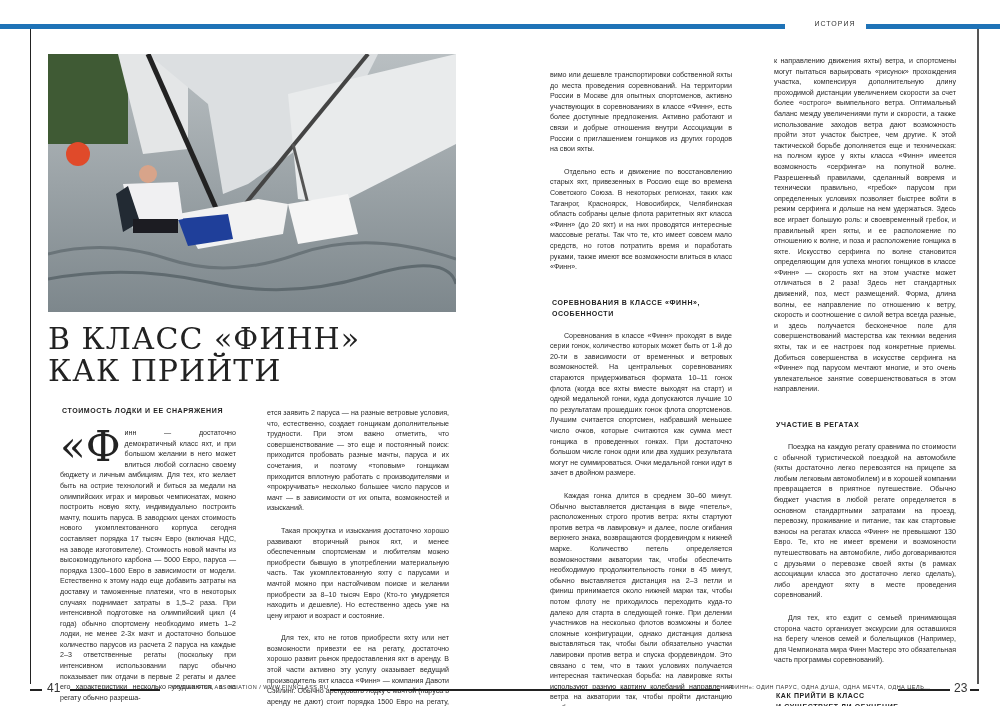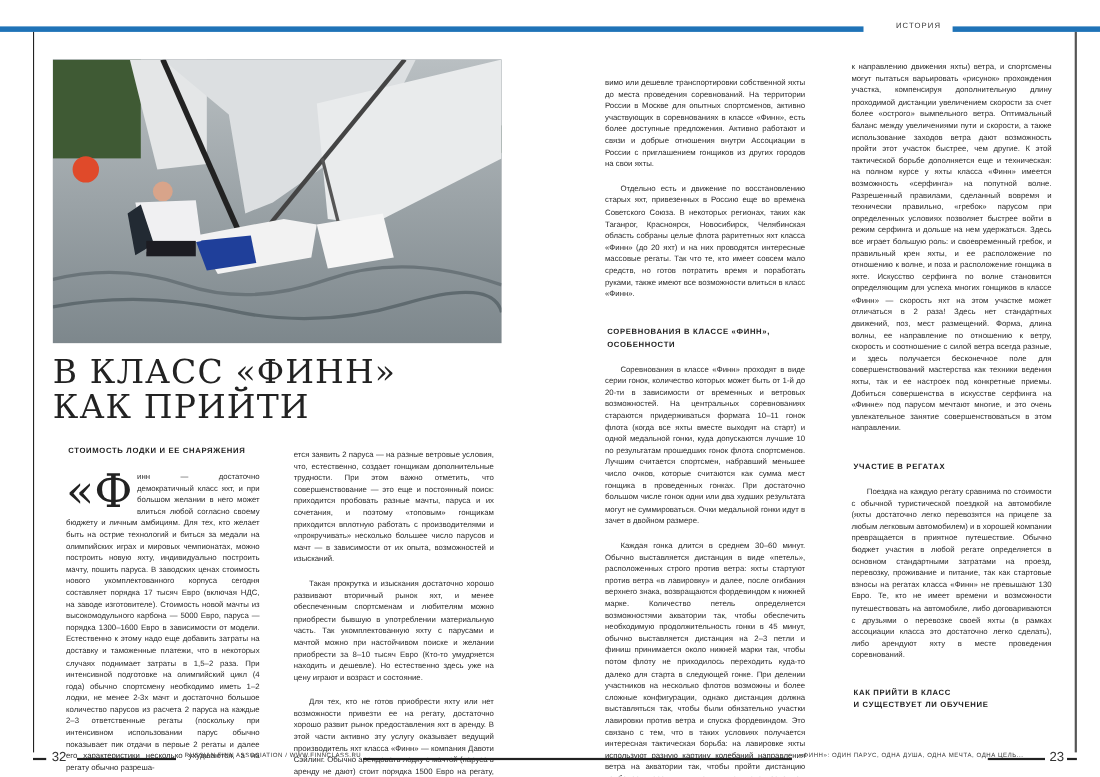--- a/index.html
+++ b/index.html
@@ -92,27 +92,28 @@
   <h3><span>СОРЕВНОВАНИЯ В КЛАССЕ «ФИНН»,</span><br><span>ОСОБЕННОСТИ</span></h3>
   <p>Соревнования в классе «Финн» проходят в виде серии гонок, количество которых может быть от 1-й до 20-ти в зависимости от временных и ветровых возможностей. На центральных соревнованиях стараются придерживаться формата 10–11 гонок флота (когда все яхты вместе выходят на старт) и одной медальной гонки, куда допускаются лучшие 10 по результатам прошедших гонок флота спортсменов. Лучшим считается спортсмен, набравший меньшее число очков, которые считаются как сумма мест гонщика в проведенных гонках. При достаточно большом числе гонок одни или два худших результата могут не суммироваться. Очки медальной гонки идут в зачет в двойном размере.</p>
   <p>Каждая гонка длится в среднем 30–60 минут. Обычно выставляется дистанция в виде «петель», расположенных строго против ветра: яхты стартуют против ветра «в лавировку» и далее, после огибания верхнего знака, возвращаются фордевиндом к нижней марке. Количество петель определяется возможностями акватории так, чтобы обеспечить необходимую продолжительность гонки в 45 минут, обычно выставляется дистанция на 2–3 петли и финиш принимается около нижней марки так, чтобы потом флоту не приходилось переходить куда-то далеко для старта в следующей гонке. При делении участников на несколько флотов возможны и более сложные конфигурации, однако дистанция должна выставляться так, чтобы были обязательно участки лавировки против ветра и спуска фордевиндом. Это связано с тем, что в таких условиях получается интересная тактическая борьба: на лавировке яхты используют разную картину колебаний направления ветра на акватории так, чтобы пройти дистанцию наиболее коротким путем и с использованием усилений ветра. На полном же курсе — на фордевинде, порою получается еще более захватывающая тактическая и техническая борьба: скорость яхты намного сильнее меняется в зависимости от направления вымпельного (по отношению</p>
 </div>
 
 <div class="col c4">
   <p class="noindent">к направлению движения яхты) ветра, и спортсмены могут пытаться варьировать «рисунок» прохождения участка, компенсируя дополнительную длину проходимой дистанции увеличением скорости за счет более «острого» вымпельного ветра. Оптимальный баланс между увеличениями пути и скорости, а также использование заходов ветра дают возможность пройти этот участок быстрее, чем другие. К этой тактической борьбе дополняется еще и техническая: на полном курсе у яхты класса «Финн» имеется возможность «серфинга» на попутной волне. Разрешенный правилами, сделанный вовремя и технически правильно, «гребок» парусом при определенных условиях позволяет быстрее войти в режим серфинга и дольше на нем удержаться. Здесь все играет большую роль: и своевременный гребок, и правильный крен яхты, и ее расположение по отношению к волне, и поза и расположение гонщика в яхте. Искусство серфинга по волне становится определяющим для успеха многих гонщиков в классе «Финн» — скорость яхт на этом участке может отличаться в 2 раза! Здесь нет стандартных движений, поз, мест размещений. Форма, длина волны, ее направление по отношению к ветру, скорость и соотношение с силой ветра всегда разные, и здесь получается бесконечное поле для совершенствований мастерства как техники ведения яхты, так и ее настроек под конкретные приемы. Добиться совершенства в искусстве серфинга на «Финне» под парусом мечтают многие, и это очень увлекательное занятие совершенствоваться в этом направлении.</p>
   <div class="spacer"></div>
   <h3>УЧАСТИЕ В РЕГАТАХ</h3>
   <p>Поездка на каждую регату сравнима по стоимости с обычной туристической поездкой на автомобиле (яхты достаточно легко перевозятся на прицепе за любым легковым автомобилем) и в хорошей компании превращается в приятное путешествие. Обычно бюджет участия в любой регате определяется в основном стандартными затратами на проезд, перевозку, проживание и питание, так как стартовые взносы на регатах класса «Финн» не превышают 130 Евро. Те, кто не имеет времени и возможности путешествовать на автомобиле, либо договариваются с друзьями о перевозке своей яхты (в рамках ассоциации класса это достаточно легко сделать), либо арендуют яхту в месте проведения соревнований.</p>
+  <p>Для тех, кто ездит с семьей принимающая сторона часто организует экскурсии для оставшихся на берегу членов семей и болельщиков (Например, для Чемпионата мира Финн Мастерс это обязательная часть программы соревнований).</p>
   <div class="spacer"></div>
   <h3><span>КАК ПРИЙТИ В КЛАСС</span><br><span>И СУЩЕСТВУЕТ ЛИ ОБУЧЕНИЕ</span></h3>
 </div>
 
 <div class="footer">
   <div class="ln" style="left:0;width:12px;"></div>
-  <div class="num" style="left:17px;">32</div>
+  <div class="num" style="left:17px;">41</div>
   <div class="ln" style="left:40px;width:90px;"></div>
   <div class="ftxt" style="left:138px;">RUSSIAN FINN ASSOCIATION / WWW.FINNCLASS.RU</div>
   <div class="ln" style="left:300px;width:390px;"></div>
   <div class="ftxt" style="left:697px;">«ФИНН»: ОДИН ПАРУС, ОДНА ДУША, ОДНА МЕЧТА, ОДНА ЦЕЛЬ...</div>
   <div class="ln" style="left:868px;width:52px;"></div>
   <div class="num" style="left:924px;text-align:right;">23</div>
   <div class="ln" style="left:940px;width:9px;"></div>
 </div>
 
 </body></html>

